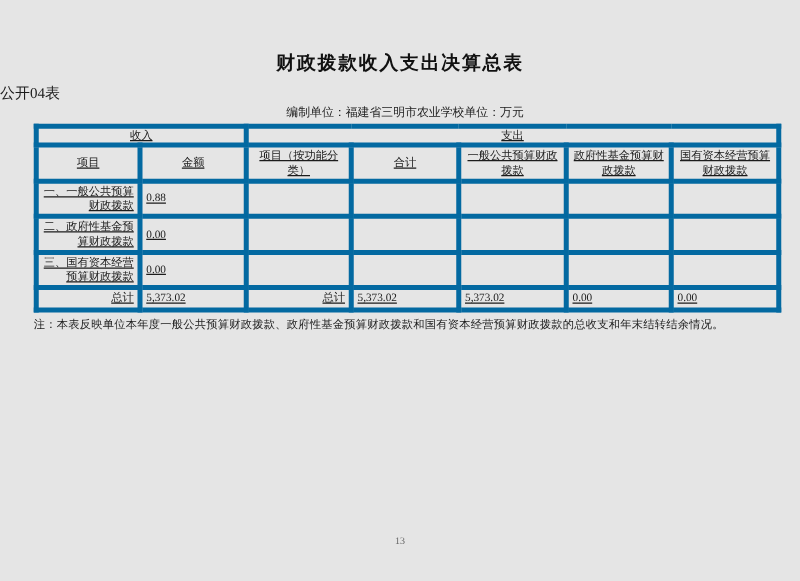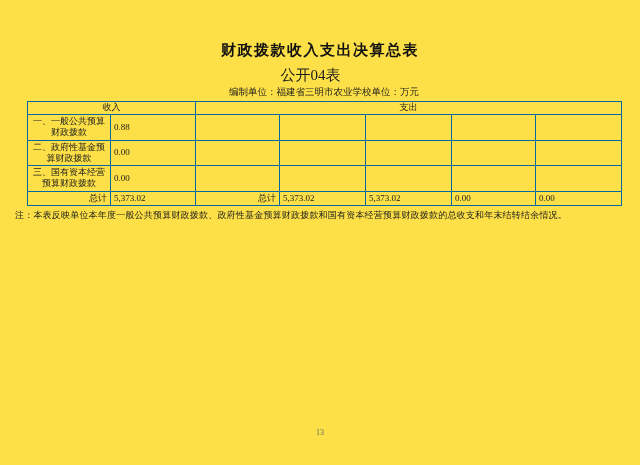--- a/index.html
+++ b/index.html
@@ -5,69 +5,70 @@
   * { box-sizing: border-box; margin: 0; padding: 0; }
   html, body { background: #ffffff; }
   body {
     font-family: "Liberation Serif", "DejaVu Serif", serif;
     color: #1c1c1c;
   }
   .sheet {
     position: relative;
     width: 640px;
     height: 465px;
-    background: #fde047;
+    background: #e5e5e5;
     overflow: hidden;
   }
   .doc-title {
     margin-top: 41px;
     text-align: center;
     font-size: 15px;
     font-weight: bold;
     letter-spacing: 1.5px;
     color: #111;
   }
   .form-code {
     margin: 6px 19px 0 0;
-    text-align: center;
-    font-size: 15px;
+    text-align: left;
+    font-size: 12px;
   }
   .meta-row {
     display: flex;
     justify-content: center;
     margin: 1px 19px 2px 27px;
     font-size: 9.5px;
   }
   table.budget {
     margin-left: 27px;
     width: 594px;
     table-layout: fixed;
     border-collapse: collapse;
     font-size: 9px;
     line-height: 1.25;
     color: #1c1c1c;
   }
   table.budget th, table.budget td {
-    border: 1px solid #0369a1;
+    border: 4px solid #0369a1;
     font-weight: normal;
     padding: 1px 3px;
     vertical-align: middle;
     overflow: hidden;
+    text-decoration: underline;
   }
   tr.group-row { height: 13px; }
   tr.group-row th { text-align: center; padding: 0 2px; }
   tr.col-row { height: 27px; }
   tr.col-row th { text-align: center; }
   tr.data-row { height: 24px; }
   tr.total-row { height: 14px; }
-  td.lbl { text-align: center; padding-left: 5px; }
+  td.lbl { text-align: right; padding-left: 5px; }
   td.num { text-align: left; padding-right: 4px; }
   td.ctr { text-align: right; }
   .note {
-    margin: 3px 19px 0 15px;
+    margin: 3px 19px 0 27px;
     font-size: 9px;
     letter-spacing: 0.2px;
     font-family: Liberation Serif, serif;
   }
   .page-number {
     position: absolute;
     bottom: 28px;
     left: 0;
     right: 0;
     text-align: center;
@@ -96,20 +97,29 @@
         <col style="width:84px">
       <col style="width:86px">
         <col style="width:86px">
         <col style="width:84px">
       <col style="width:86px">
     </colgroup>
     <thead>
       <tr class="group-row">
         <th colspan="2">收入</th>
         <th colspan="5">支出</th>
+      </tr>
+      <tr class="col-row">
+        <th>项目</th>
+        <th>金额</th>
+        <th>项目（按功能分类）</th>
+        <th>合计</th>
+        <th>一般公共预算财政拨款</th>
+        <th>政府性基金预算财政拨款</th>
+        <th>国有资本经营预算财政拨款</th>
       </tr>
     </thead>
     <tbody>
       <tr class="data-row">
         <td class="lbl">一、一般公共预算财政拨款</td>
         <td class="num">0.88</td>
         <td class="ctr"></td>
         <td class="num"></td>
         <td class="num"></td>
         <td class="num"></td>

